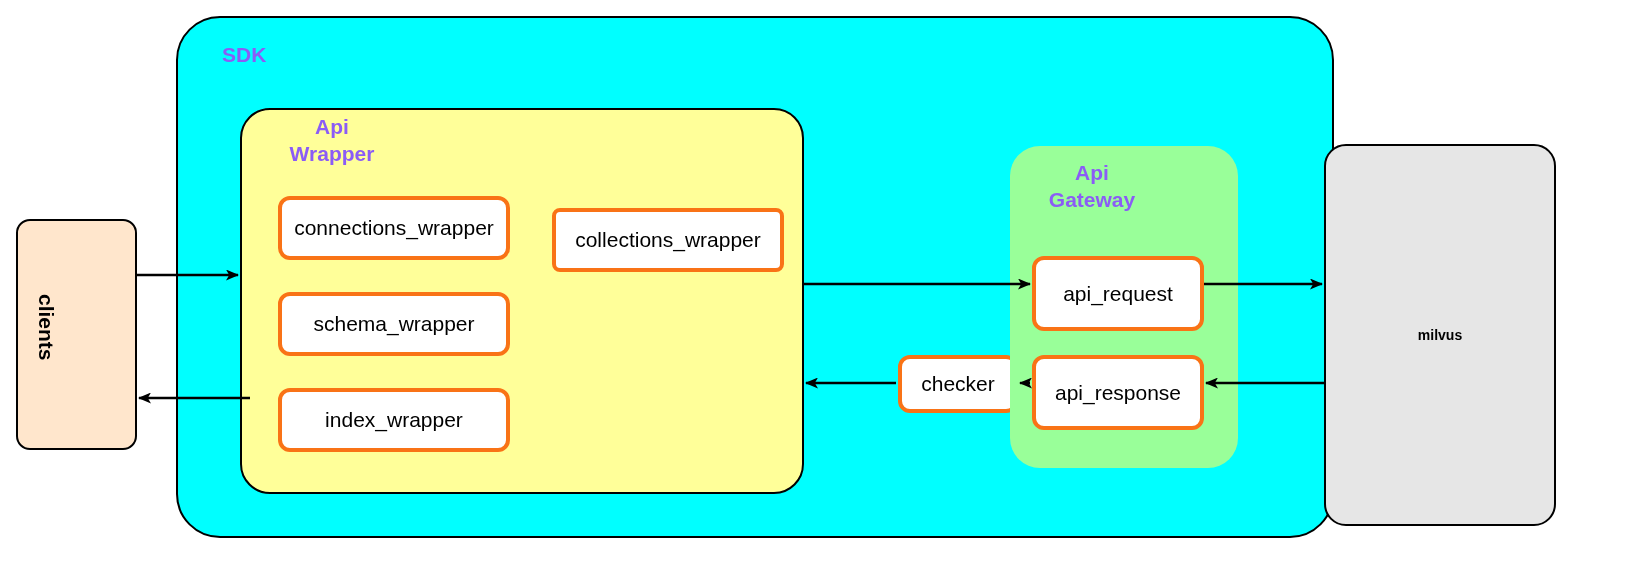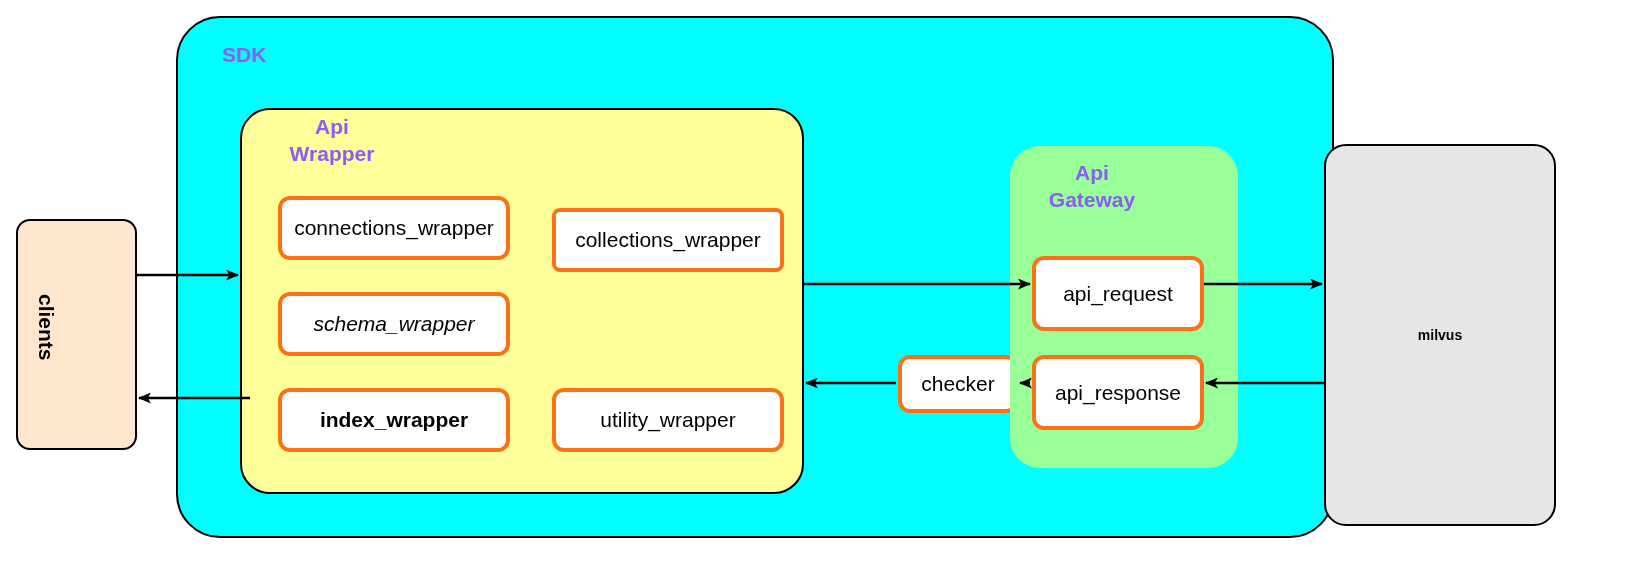--- a/index.html
+++ b/index.html
@@ -167,25 +167,24 @@
   <div class="vlabel clients-label">clients</div>
 
   <div class="box sdk-box"></div>
   <div class="caption caption-sdk">SDK</div>
 
   <div class="box wrapper-box"></div>
   <div class="caption caption-wrapper">Api
 Wrapper</div>
 
   <div class="node wnode" style="left:278px; top:196px;">connections_wrapper</div>
-  <div class="node wnode" style="left:278px; top:292px;font-style:italic;">schema_wrapper</div>
-  <div class="node wnode" style="left:278px; top:388px;font-weight:bold;">index_wrapper</div>
+  <div class="node wnode" style="left:278px; top:292px;">schema_wrapper</div>
+  <div class="node wnode" style="left:278px; top:388px;">index_wrapper</div>
 
   <div class="node wnode" style="left:552px; top:208px;border-radius:8px;">collections_wrapper</div>
-  <div class="node wnode" style="left:552px; top:388px;">utility_wrapper</div>
 
   <div class="node checker-node">checker</div>
 
   <div class="box gateway-box"></div>
   <div class="caption caption-gateway">Api
 Gateway</div>
 
   <div class="node gnode" style="left:1032px; top:256px;">api_request</div>
   <div class="node gnode" style="left:1032px; top:355px;">api_response</div>
 

